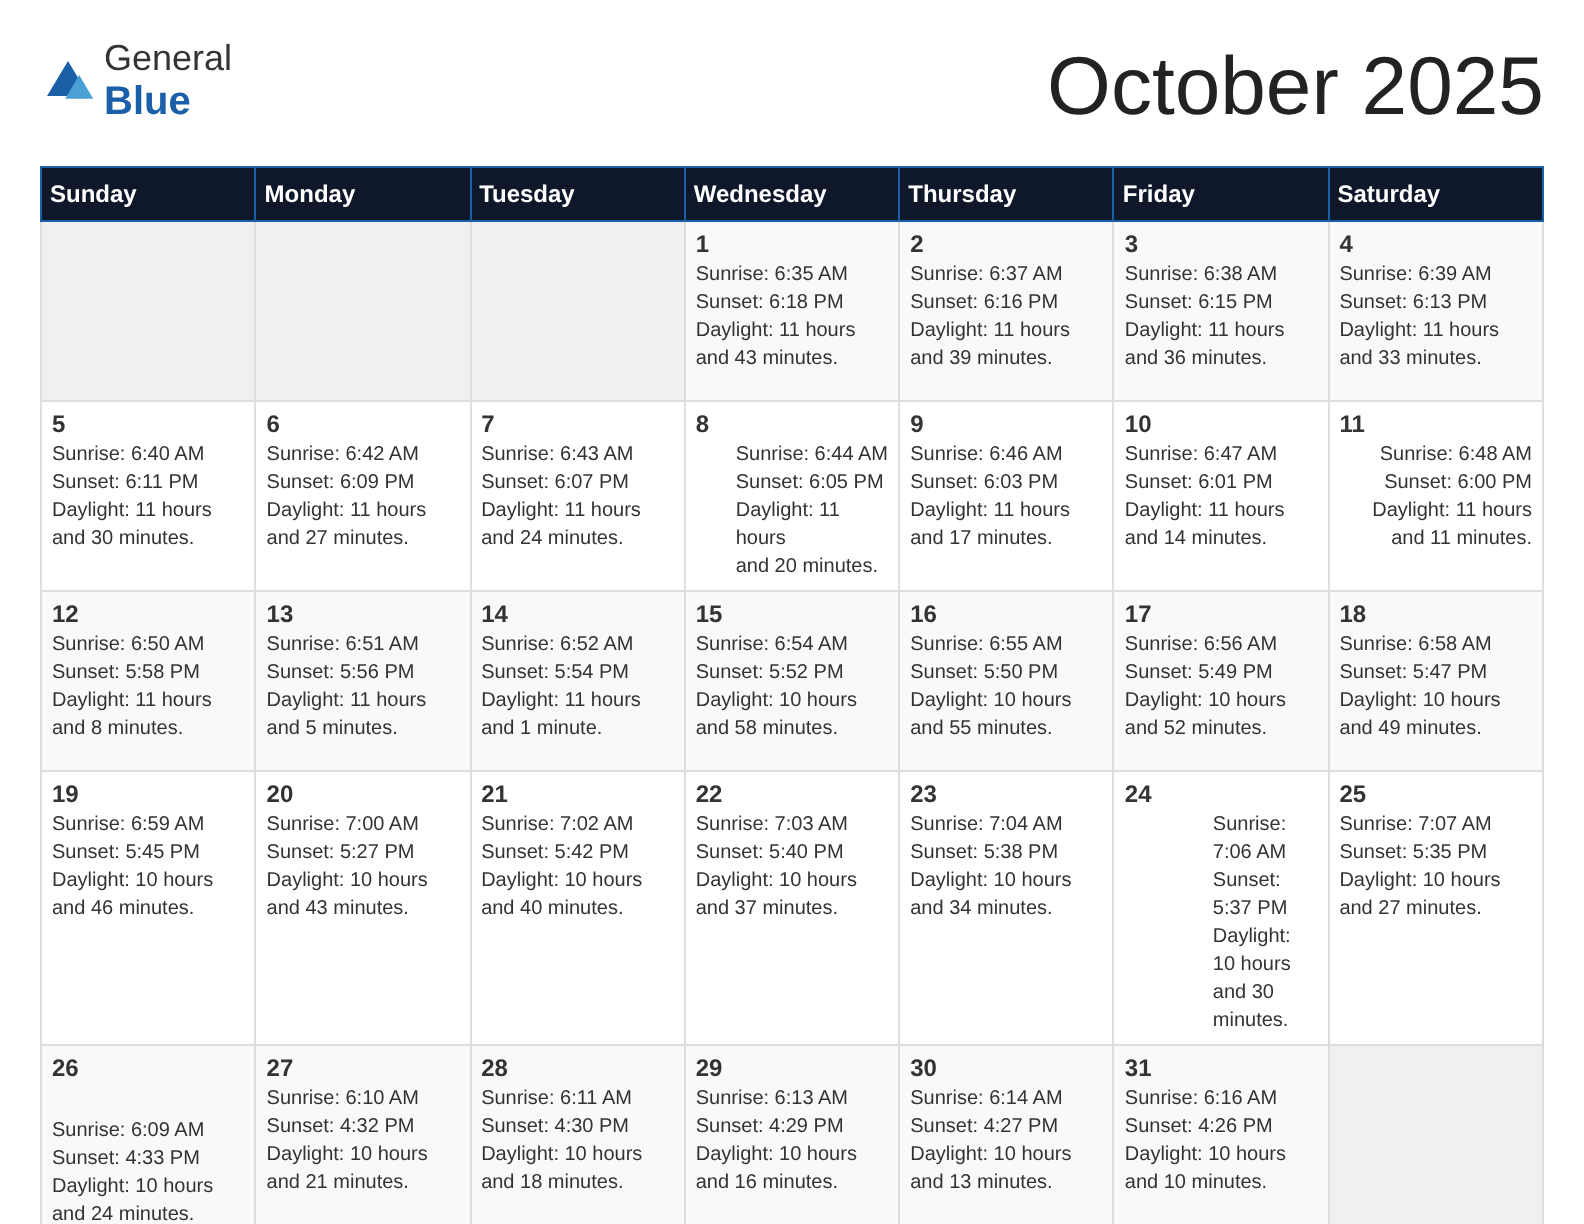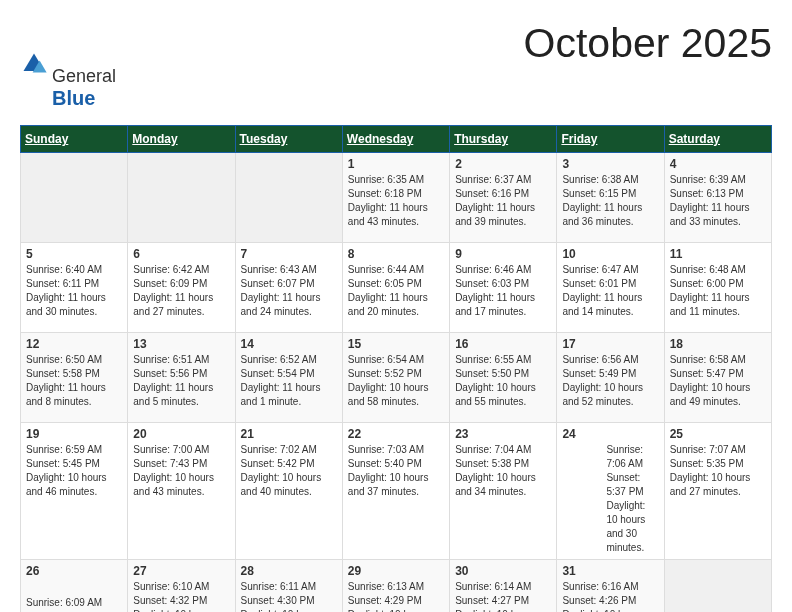--- a/index.html
+++ b/index.html
@@ -22,21 +22,20 @@
     }
     .logo-text {
       display: flex;
       flex-direction: column;
       line-height: 1.1;
     }
     .logo-general {
       font-size: 18px;
       color: #333;
       font-weight: normal;
-      margin-top: 47px;
     }
     .logo-blue {
       font-size: 20px;
       color: #1a5fa8;
       font-weight: bold;
     }
     .logo-icon {
       width: 28px;
       height: 28px;
       margin-right: 4px;
@@ -52,23 +51,22 @@
     .subtitle {
       font-size: 16px;
       color: #444;
     }
     table {
       width: 100%;
       border-collapse: collapse;
       table-layout: fixed;
     }
     thead tr {
-      background: #14532d;
+      background: #0f172a;
       color: #fff;
-      text-decoration: underline;
     }
     thead th {
       padding: 6px 4px;
       font-size: 12px;
       font-weight: bold;
       text-align: left;
       border: 1px solid #1a5fa8;
     }
     tbody tr {
       vertical-align: top;
@@ -182,42 +180,42 @@
         </td>
         <td>
           <span class="day-number">7</span>
           <div class="cell-content" style="white-space: pre-line;">Sunrise: 6:43 AM
 Sunset: 6:07 PM
 Daylight: 11 hours
 and 24 minutes.</div>
         </td>
         <td>
           <span class="day-number">8</span>
-          <div class="cell-content" style="white-space: pre-line;">Sunrise: 6:44 AM
+          <div class="cell-content" style="white-space: pre-line; margin-left: 20px;">Sunrise: 6:44 AM
 Sunset: 6:05 PM
 Daylight: 11 hours
 and 20 minutes.</div>
         </td>
         <td>
           <span class="day-number">9</span>
           <div class="cell-content" style="white-space: pre-line;">Sunrise: 6:46 AM
 Sunset: 6:03 PM
 Daylight: 11 hours
 and 17 minutes.</div>
         </td>
         <td>
           <span class="day-number">10</span>
           <div class="cell-content" style="white-space: pre-line;">Sunrise: 6:47 AM
 Sunset: 6:01 PM
 Daylight: 11 hours
 and 14 minutes.</div>
         </td>
         <td>
           <span class="day-number">11</span>
-          <div class="cell-content" style="white-space: pre-line;">Sunrise: 6:48 AM
+          <div class="cell-content" style="white-space: pre-line; text-align: right;">Sunrise: 6:48 AM
 Sunset: 6:00 PM
 Daylight: 11 hours
 and 11 minutes.</div>
         </td>
       </tr>
       <tr>
         <td>
           <span class="day-number">12</span>
           <div class="cell-content" style="white-space: pre-line;">Sunrise: 6:50 AM
 Sunset: 5:58 PM
@@ -271,21 +269,21 @@
         <td>
           <span class="day-number">19</span>
           <div class="cell-content" style="white-space: pre-line;">Sunrise: 6:59 AM
 Sunset: 5:45 PM
 Daylight: 10 hours
 and 46 minutes.</div>
         </td>
         <td>
           <span class="day-number">20</span>
           <div class="cell-content" style="white-space: pre-line;">Sunrise: 7:00 AM
-Sunset: 7:43 PM
+Sunset: 5:27 PM
 Daylight: 10 hours
 and 43 minutes.</div>
         </td>
         <td>
           <span class="day-number">21</span>
           <div class="cell-content" style="white-space: pre-line;">Sunrise: 7:02 AM
 Sunset: 5:42 PM
 Daylight: 10 hours
 and 40 minutes.</div>
         </td>

